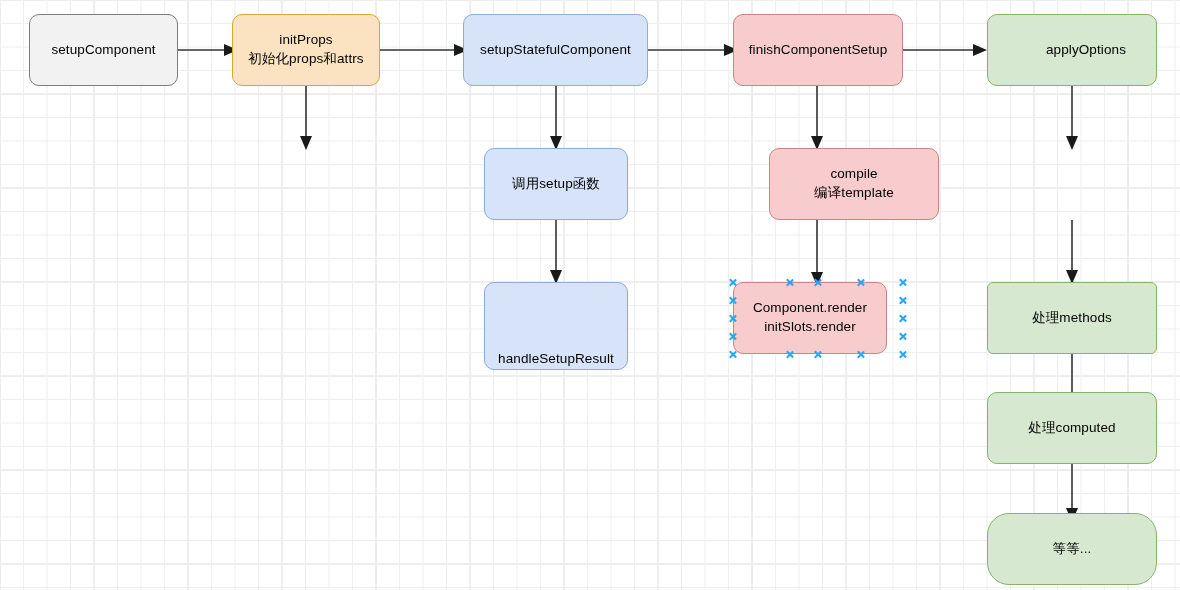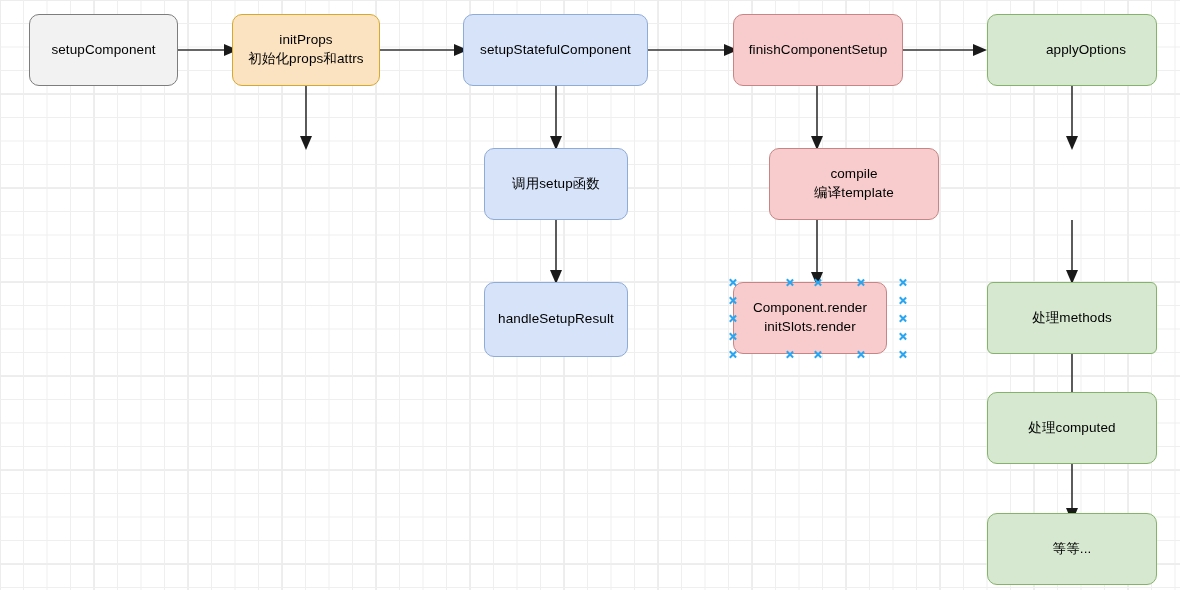--- a/index.html
+++ b/index.html
@@ -182,21 +182,21 @@
       <span class="ln">setupStatefulComponent</span>
     </span>
   </div>
 
   <div class="node fill-blue" style="left:484px; top:148px; width:144px; height:72px;justify-content:center;">
     <span class="node-text">
       <span class="ln">调用setup函数</span>
     </span>
   </div>
 
-  <div class="node fill-blue" style="left:484px; top:282px; width:144px; height:75px;">
+  <div class="node fill-blue" style="left:484px; top:282px; width:144px; height:88px;align-items:flex-end;">
     <span class="node-text">
       <span class="ln">handleSetupResult</span>
     </span>
   </div>
 
   <div class="node fill-pink" style="left:733px; top:14px; width:170px; height:72px;">
     <span class="node-text">
       <span class="ln">finishComponentSetup</span>
     </span>
   </div>
@@ -246,19 +246,19 @@
       <span class="ln">处理methods</span>
     </span>
   </div>
 
   <div class="node fill-green" style="left:987px; top:392px; width:170px; height:72px;">
     <span class="node-text">
       <span class="ln">处理computed</span>
     </span>
   </div>
 
-  <div class="node fill-green" style="left:987px; top:513px; width:170px; height:72px;">
+  <div class="node fill-green" style="left:987px; top:513px; width:170px; height:72px;border-radius:22px;">
     <span class="node-text">
       <span class="ln">等等...</span>
     </span>
   </div>
 
 </div>
 
 </body></html>

